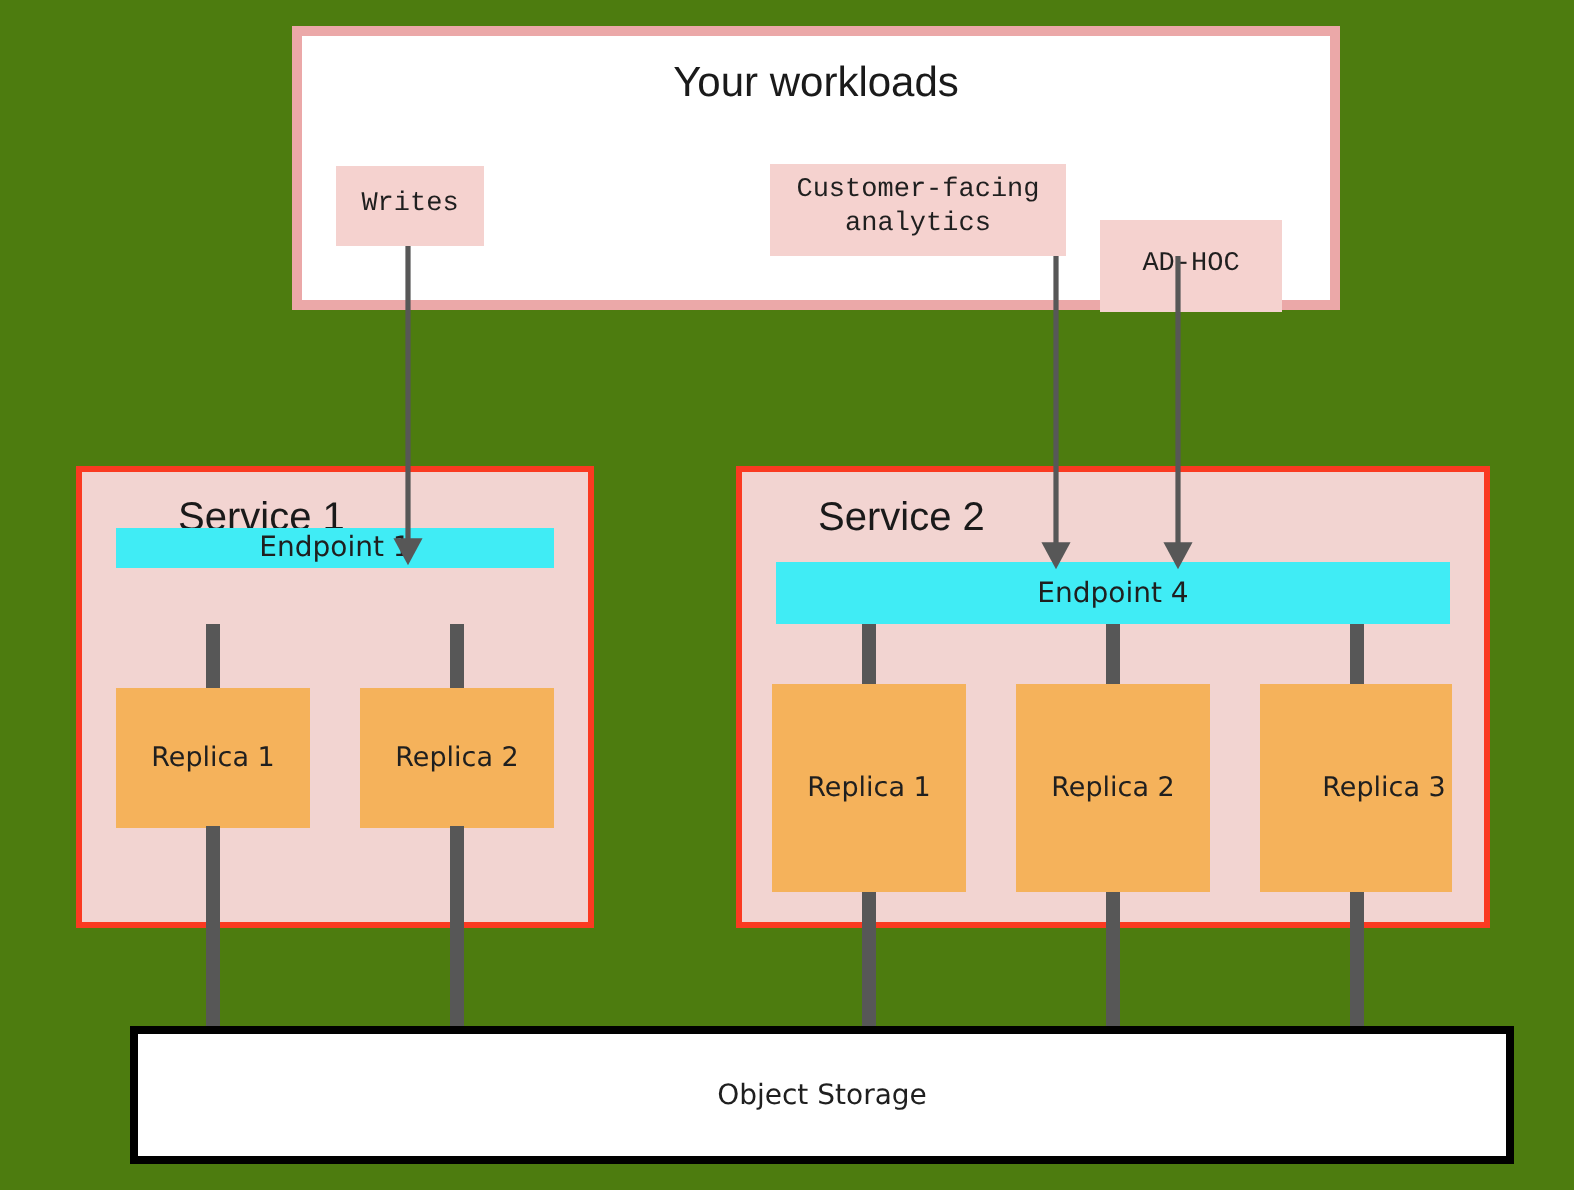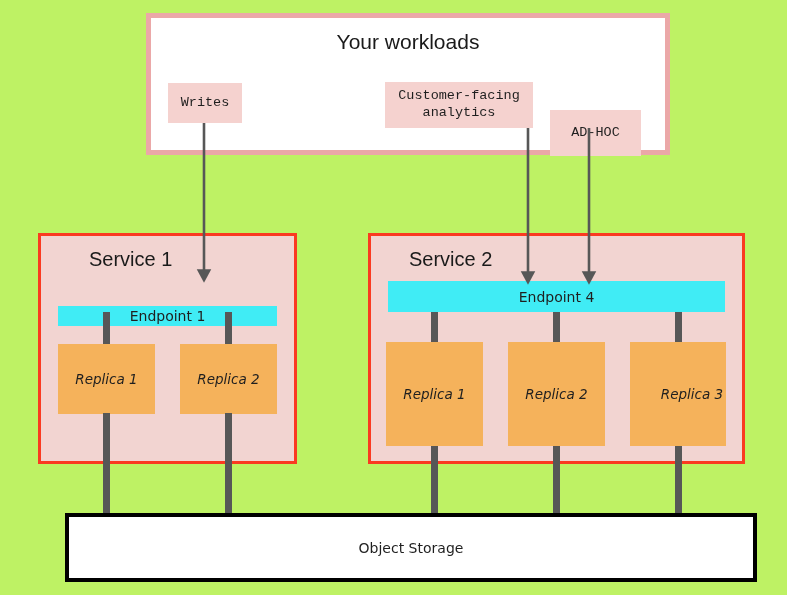--- a/index.html
+++ b/index.html
@@ -4,21 +4,21 @@
 <style>
   html, body {
     margin: 0;
     padding: 0;
     background: #ffffff;
   }
   #canvas {
     position: relative;
     width: 787px;
     height: 595px;
-    background: #bef264;
+    background: #4d7c0f;
     overflow: hidden;
     font-family: "Liberation Sans", sans-serif;
   }
 
   
   .workloads-box {
     position: absolute;
     left: 146px;
     top: 13px;
     width: 524px;
@@ -81,35 +81,34 @@
     position: absolute;
     background: #40ecf5;
     color: #1f1f1f;
     font-size: 14px;
     display: flex;
     align-items: center;
     justify-content: center;
     box-sizing: border-box;
     font-family: "DejaVu Sans", sans-serif;
   }
-  #endpoint-1 { left: 58px;  top: 264px; width: 219px; height: 20px; margin-top: 42px; }
+  #endpoint-1 { left: 58px;  top: 264px; width: 219px; height: 20px; }
   #endpoint-2 { left: 388px; top: 281px; width: 337px; height: 31px; }
 
   
   .replica {
     position: absolute;
     background: #f5b25b;
     color: #1f1f1f;
     font-size: 13.5px;
     display: flex;
     align-items: center;
     justify-content: center;
     box-sizing: border-box;
     font-family: "DejaVu Sans", sans-serif;
-    font-style: italic;
   }
   #s1-replica-1 { left: 58px;  top: 344px; width: 97px; height: 70px; }
   #s1-replica-2 { left: 180px; top: 344px; width: 97px; height: 70px; }
   #s2-replica-1 { left: 386px; top: 342px; width: 97px; height: 104px; }
   #s2-replica-2 { left: 508px; top: 342px; width: 97px; height: 104px; }
   #s2-replica-3 { left: 630px; top: 342px; width: 96px; height: 104px; padding-left: 28px; }
 
   
   .storage-box {
     position: absolute;

